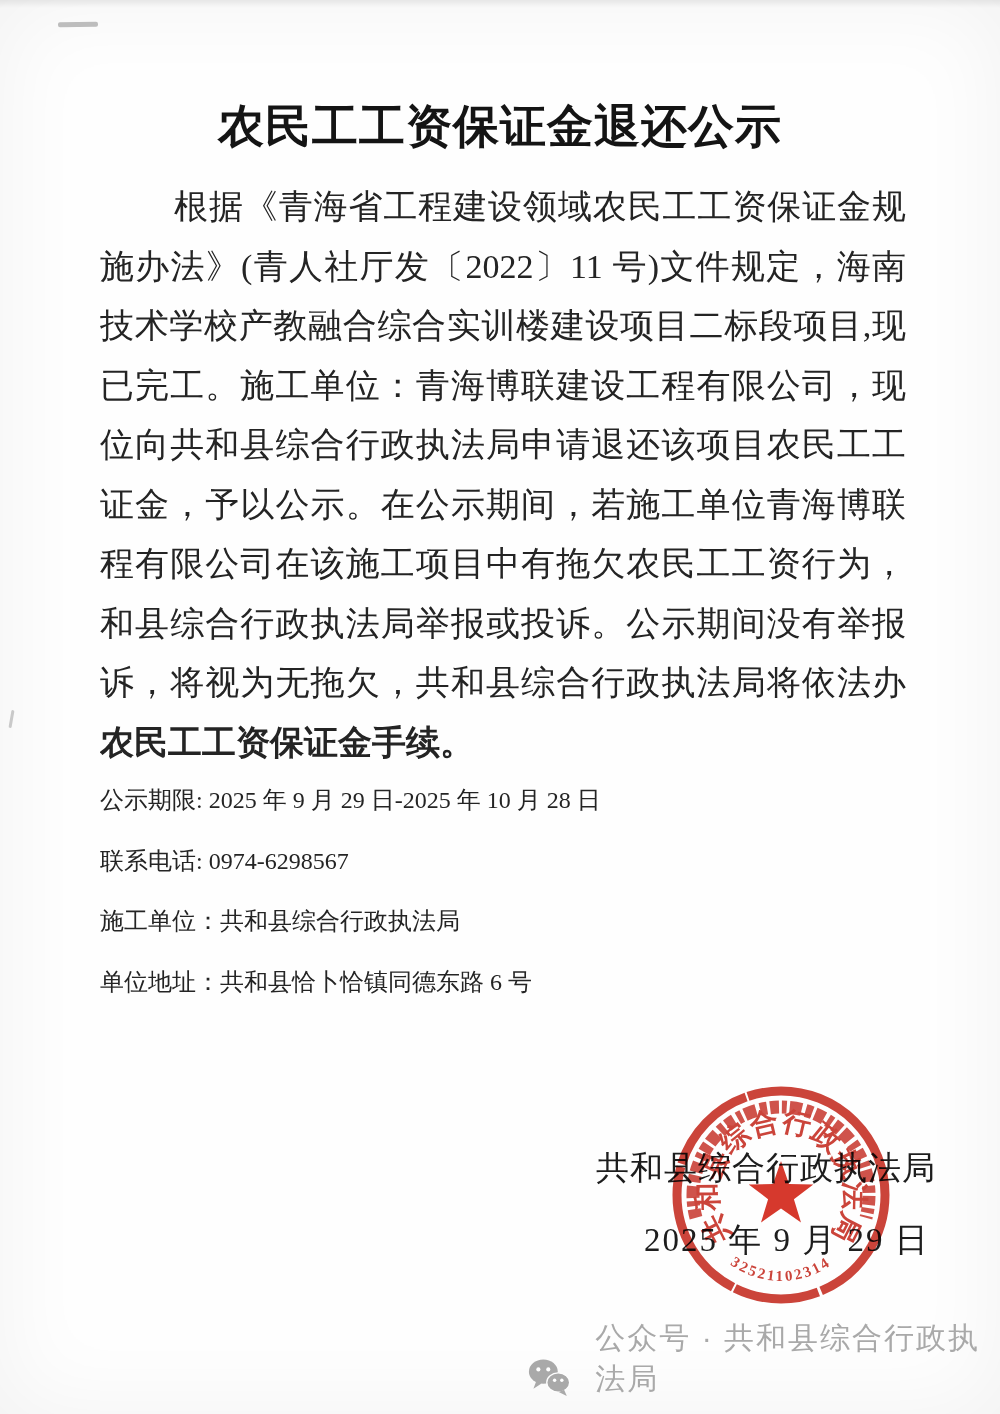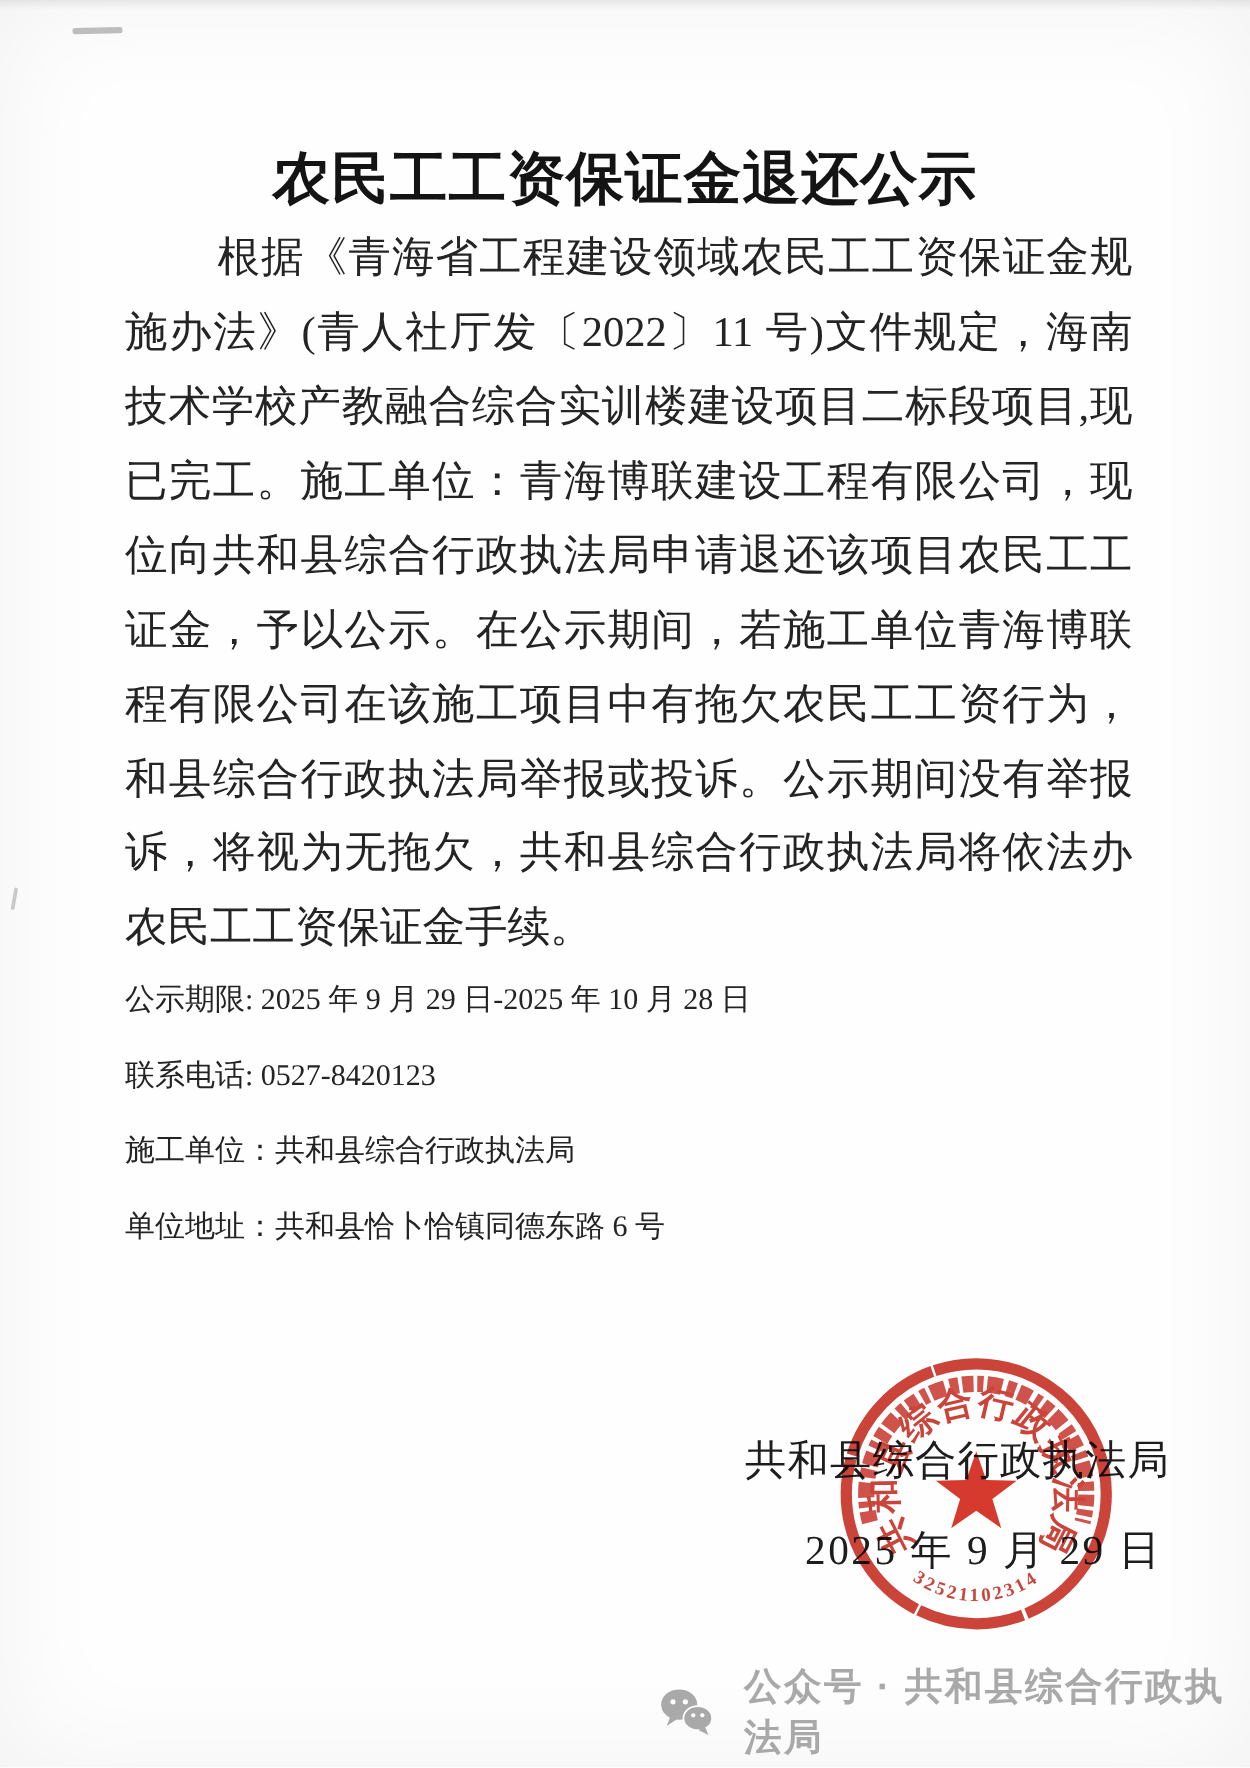--- a/index.html
+++ b/index.html
@@ -20,55 +20,55 @@
   .artifact-dash {
     position: absolute; left: 58px; top: 22px; width: 40px; height: 5px;
     background: #bdbdbd; border-radius: 2px; transform: rotate(-1deg);
   }
   .artifact-tick {
     position: absolute; left: 10px; top: 710px; width: 3px; height: 18px;
     background: #c9c9c9; border-radius: 2px; transform: rotate(10deg);
   }
   .title {
     position: absolute; left: 0; right: 0; top: 96px;
-    margin: 16px; text-align: center;
+    margin: 0; text-align: center;
     font-size: 46px; font-weight: 900; letter-spacing: 1px; color: #141414;
   }
   .body-block {
     position: absolute; left: 100px; width: 806px; top: 177px;
     font-size: 34px; color: #242424;
   }
   .line {
     height: 59.5px; line-height: 59.5px;
     text-align: justify; text-align-last: justify;
     white-space: normal; overflow: hidden;
   }
   .line.indent { text-indent: 74px; }
-  .line.last { text-align: center; text-align-last: left; }
+  .line.last { text-align: center; text-align-last: left; font-weight: bold; }
   .info-block {
     position: absolute; left: 100px; width: 830px; top: 770px;
     font-size: 24px; color: #242424;
   }
   .info-line { height: 60.5px; line-height: 60.5px; }
   .sig-org {
     position: absolute; left: 596px; top: 1146px;
     font-size: 33px; letter-spacing: 1px; color: #1d1d1d; z-index: 1;
   }
   .sig-date {
     position: absolute; left: 644px; top: 1218px;
     font-size: 33px; letter-spacing: 2px; color: #1d1d1d; z-index: 1;
   }
   .seal {
     position: absolute; left: 641px; top: 1055px; width: 280px; height: 280px;
     z-index: 2; mix-blend-mode: multiply; opacity: 0.93;
   }
   .seal text { font-family: "Liberation Serif", "DejaVu Serif", serif; }
   .footer {
     position: absolute; left: 528px; top: 1340px; height: 60px;
-    display: flex; align-items: center; gap: 24px; z-index: 1; font-weight: bold;
+    display: flex; align-items: flex-end; gap: 24px; z-index: 1;
   }
   .footer-label {
     font-size: 30px; letter-spacing: 2px; color: #a9a9a9;
     font-family: "Liberation Sans", "DejaVu Sans", sans-serif;
   }
   .wechat-svg { display: block; }
 </style>
 </head>
 <body>
 
@@ -87,21 +87,21 @@
     <div class="line">位向共和县综合行政执法局申请退还该项目农民工工资保</div>
     <div class="line">证金，予以公示。在公示期间，若施工单位青海博联建设工</div>
     <div class="line">程有限公司在该施工项目中有拖欠农民工工资行为，请到共</div>
     <div class="line">和县综合行政执法局举报或投诉。公示期间没有举报或投</div>
     <div class="line">诉，将视为无拖欠，共和县综合行政执法局将依法办理退还</div>
     <div class="line last">农民工工资保证金手续。</div>
   </div>
 
   <div class="info-block">
     <div class="info-line">公示期限: 2025 年 9 月 29 日-2025 年 10 月 28 日</div>
-    <div class="info-line">联系电话: 0527-8420123</div>
+    <div class="info-line">联系电话: 0974-6298567</div>
     <div class="info-line">施工单位：共和县综合行政执法局</div>
     <div class="info-line">单位地址：共和县恰卜恰镇同德东路 6 号</div>
   </div>
 
   <div class="sig-org">共和县综合行政执法局</div>
   <div class="sig-date">2025 年 9 月 29 日</div>
 
   <svg class="seal" viewBox="0 0 280 280" xmlns="http://www.w3.org/2000/svg">
     <defs>
       <path id="ringTextPath" d="M 91 181.1 A 64 64 0 1 1 189 181.1" fill="none"></path>

